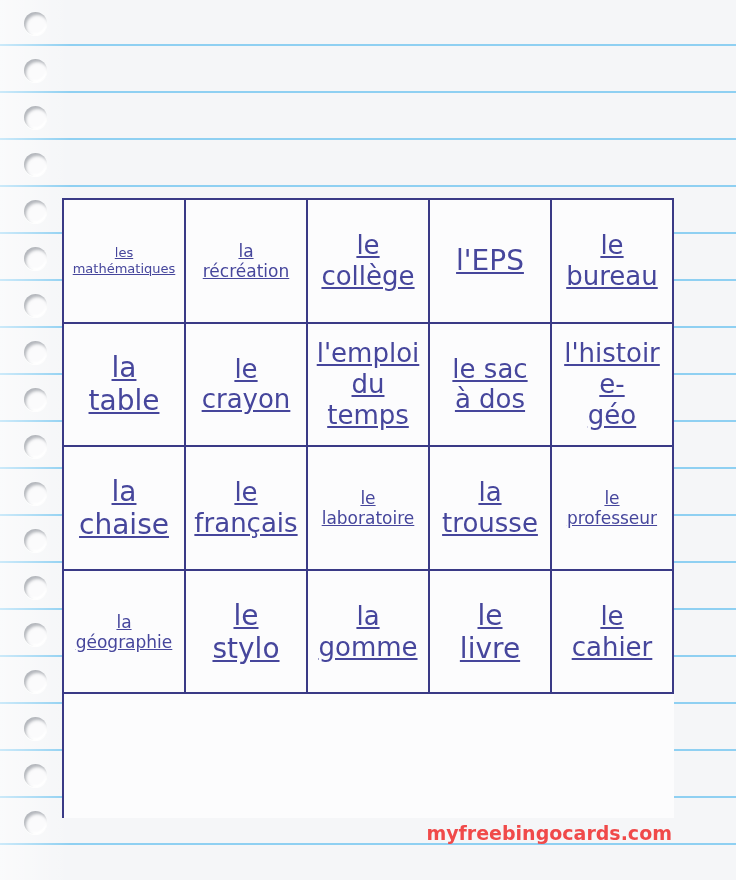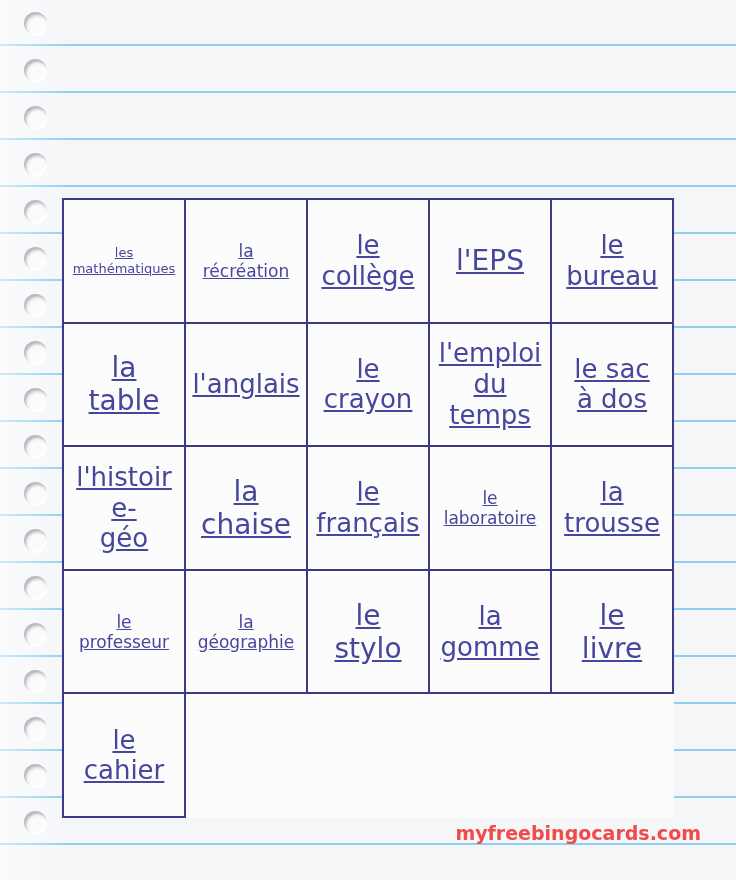--- a/index.html
+++ b/index.html
@@ -132,21 +132,20 @@
     position: absolute;
     left: 0;
     top: 822px;
     width: 674px;
     text-align: right;
     padding-right: 2px;
     font-family: "DejaVu Sans", sans-serif;
     font-weight: bold;
     font-size: 19px;
     color: #f04a4a;
-    margin-left: 29px;
   }
 </style>
 </head>
 <body>
 
 <div id="paper"></div>
 <div id="paper-margin"></div>
 <div id="holes">
     <div class="hole" style="top: 12px;"></div>
     <div class="hole" style="top: 59px;"></div>
@@ -188,23 +187,20 @@
         <span class="cell-text">l'EPS</span>
       </div>
       <div class="cell size-lg">
         <span class="cell-text">le
 bureau</span>
       </div>
       <div class="cell size-xl">
         <span class="cell-text">la
 table</span>
       </div>
-      <div class="cell size-md">
-        <span class="cell-text">l'anglais</span>
-      </div>
       <div class="cell size-lg">
         <span class="cell-text">le
 crayon</span>
       </div>
       <div class="cell size-md">
         <span class="cell-text">l'emploi
 du
 temps</span>
       </div>
       <div class="cell size-lg">

